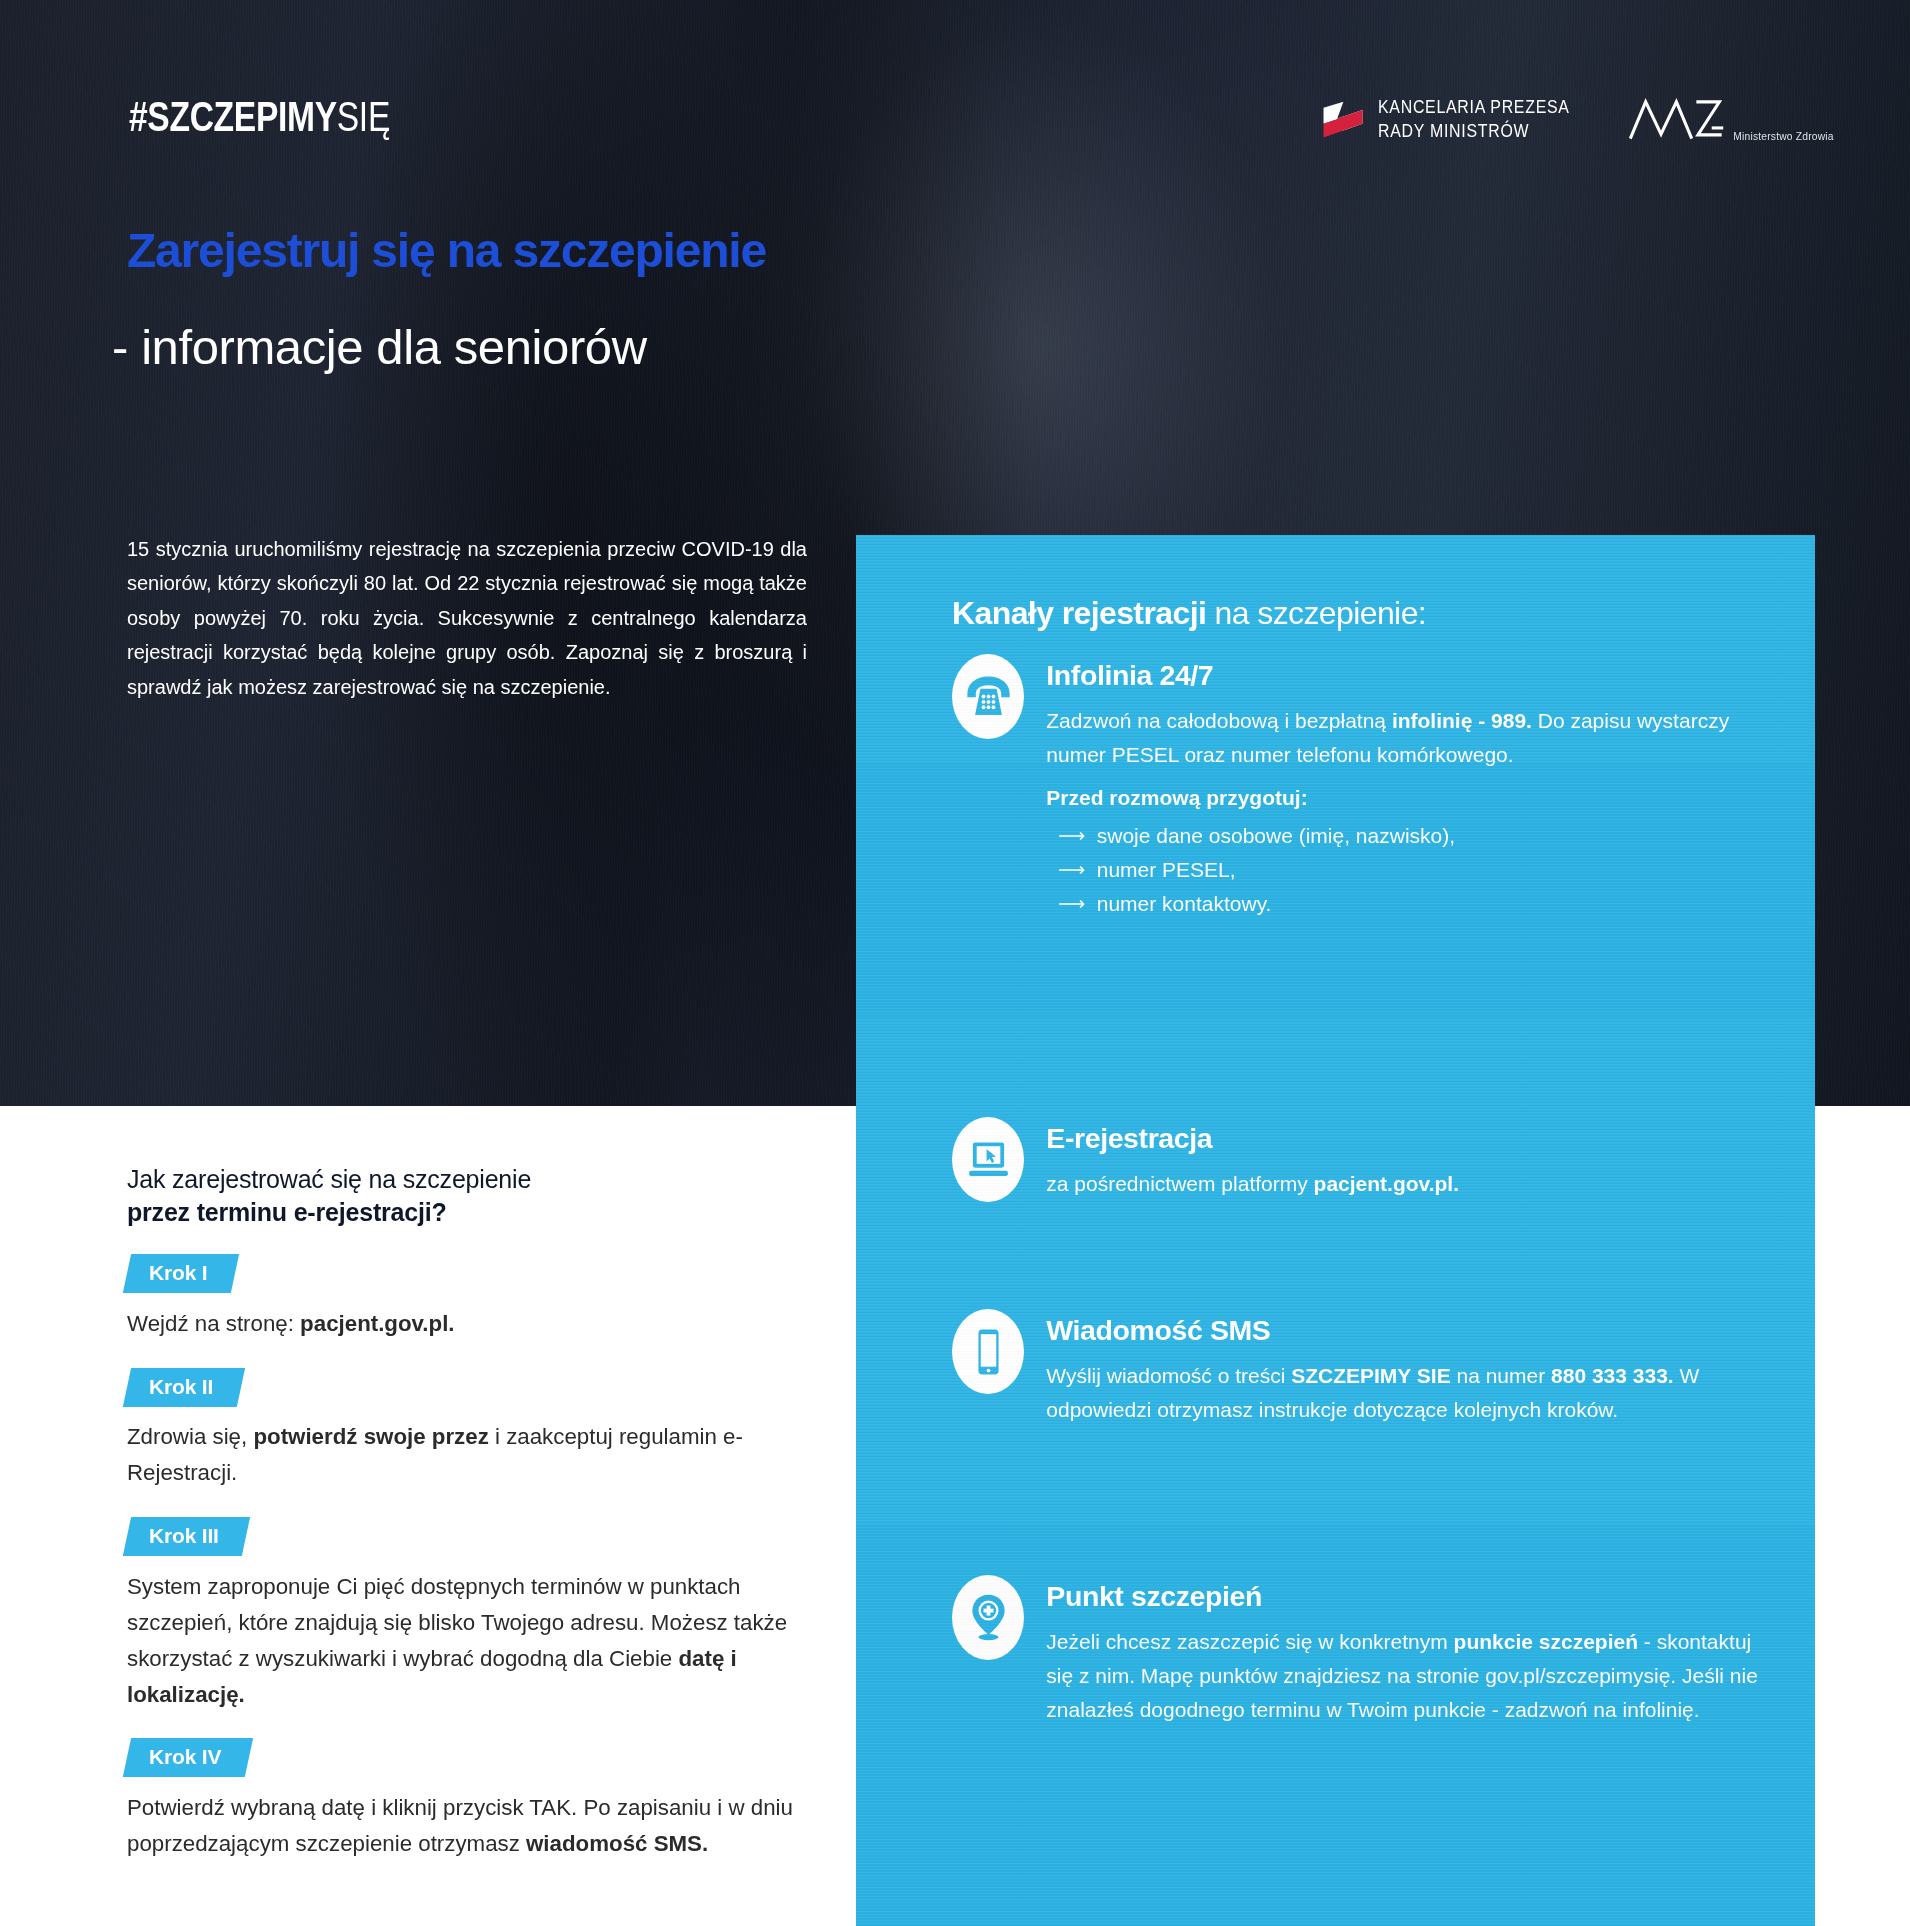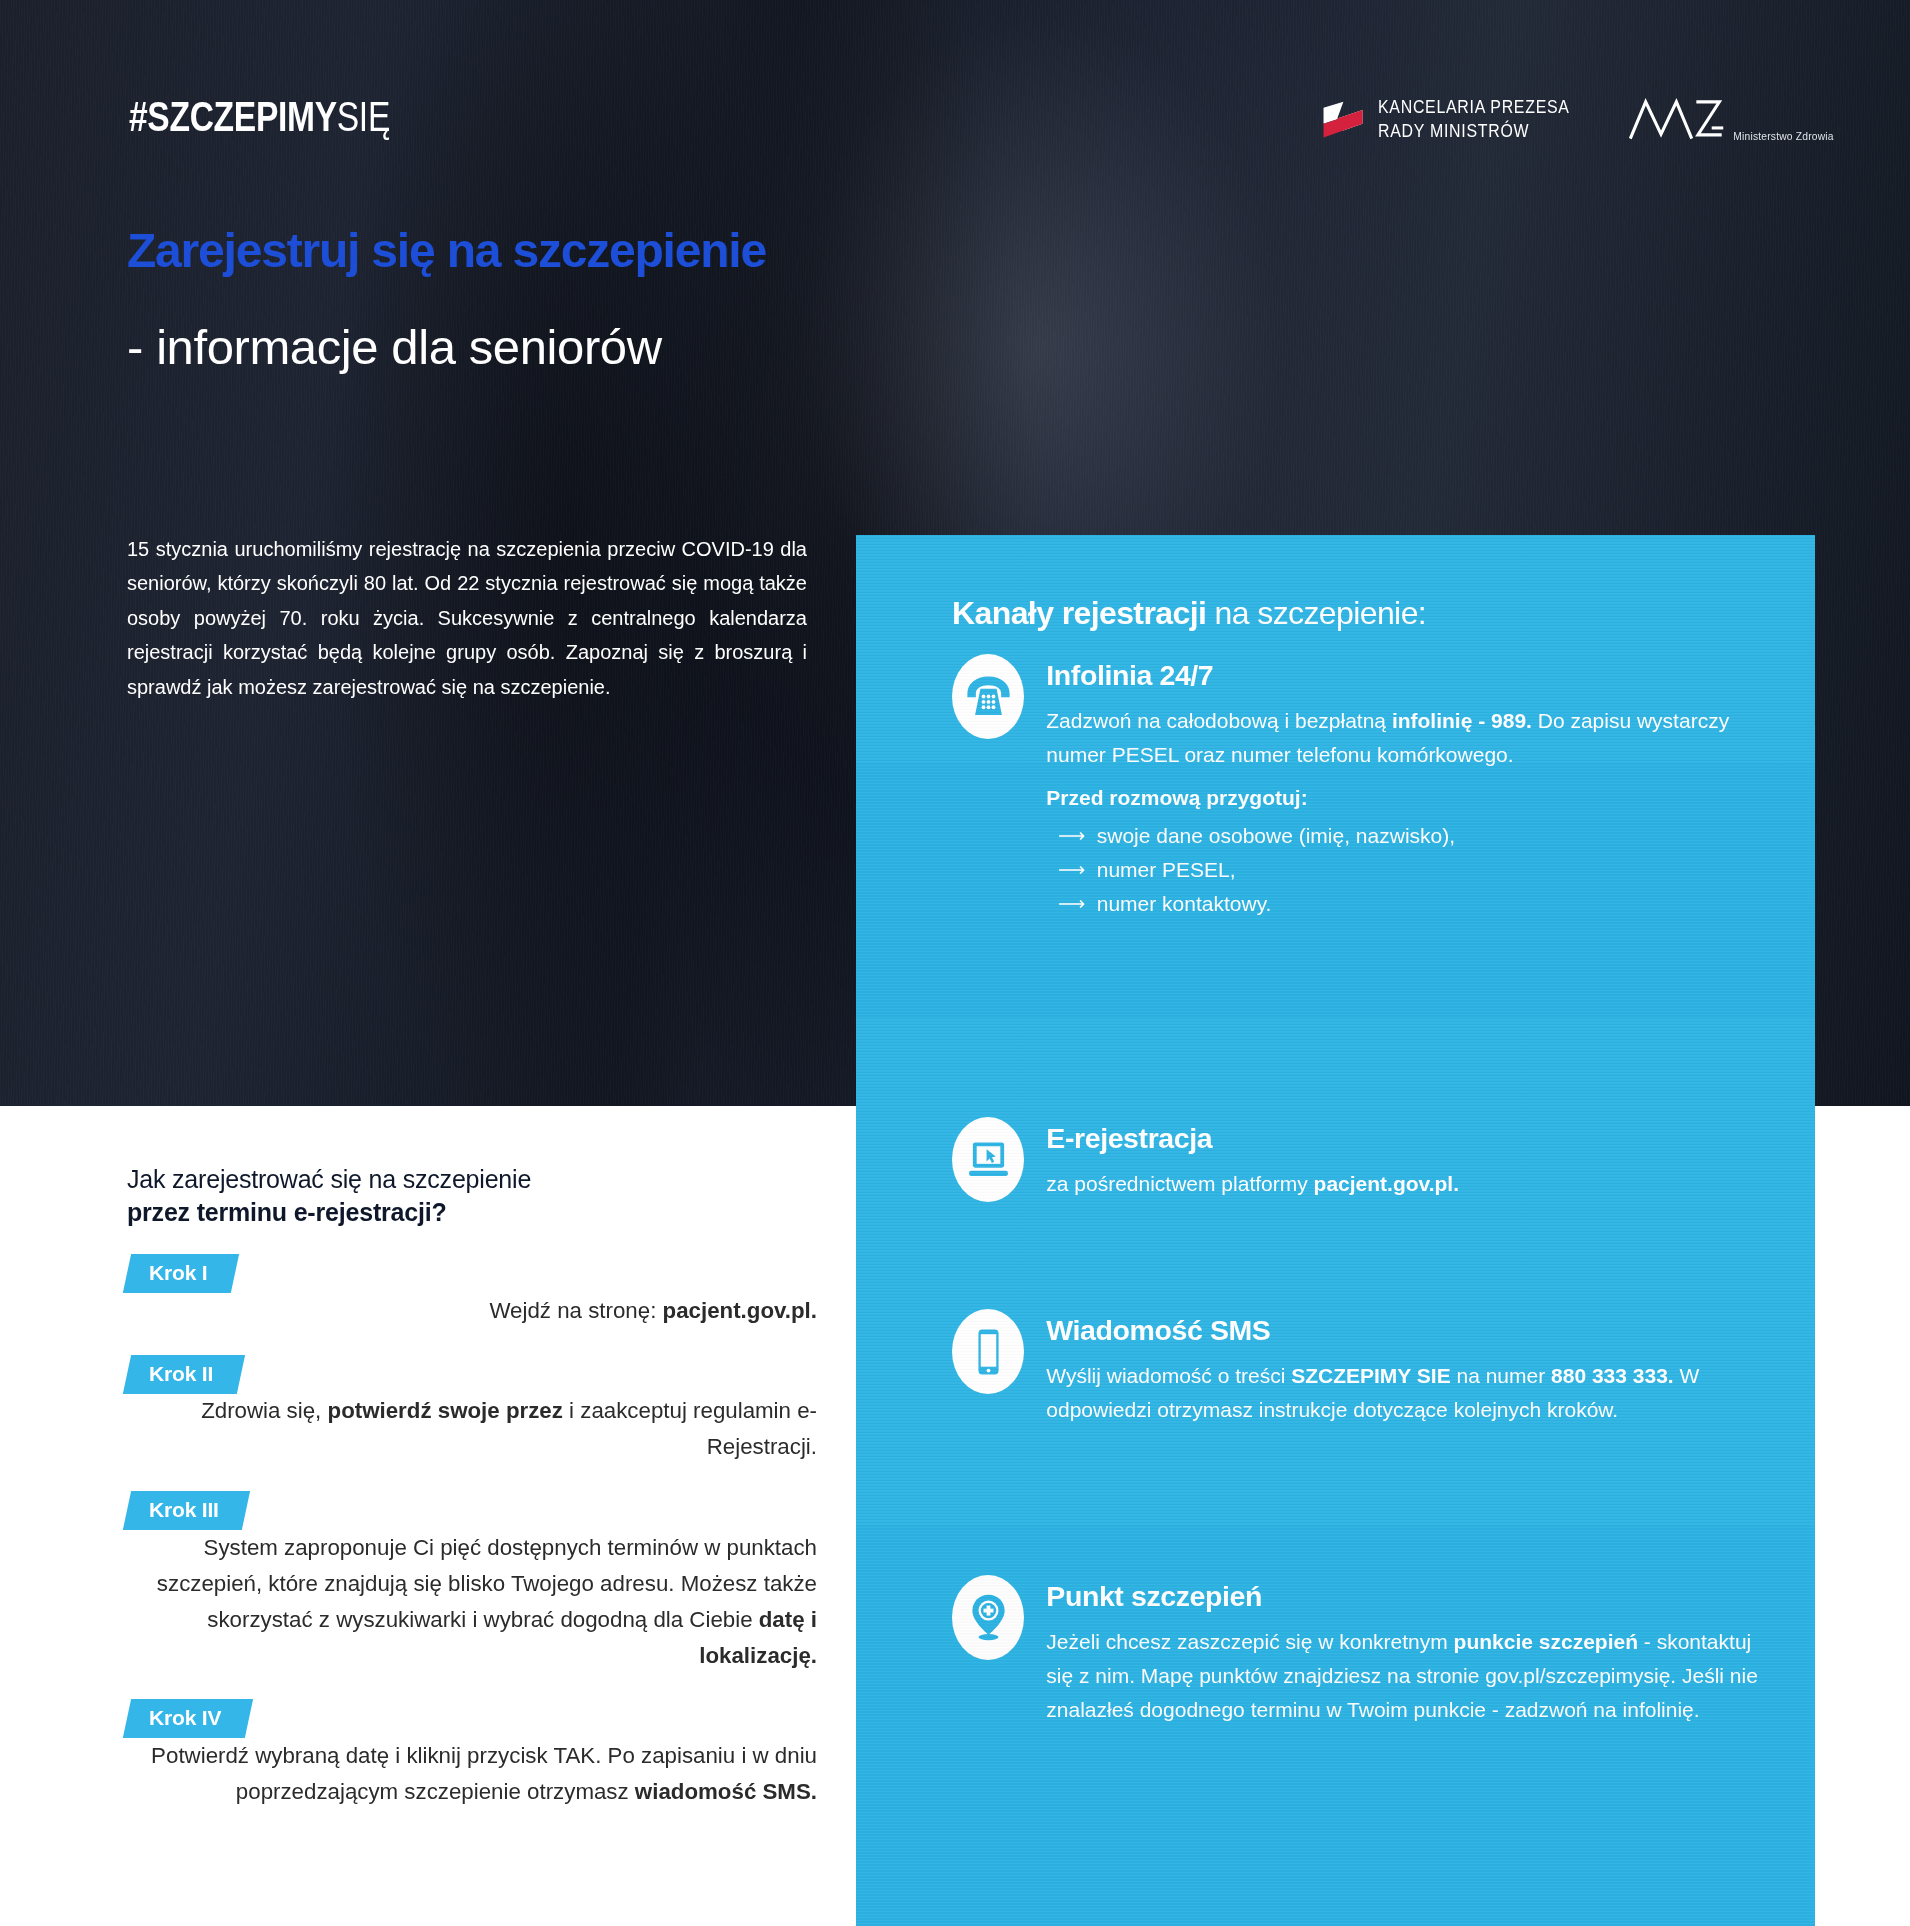--- a/index.html
+++ b/index.html
@@ -97,21 +97,21 @@
     color: #1d4ed8;
     font-size: 48px;
     font-weight: 700;
     letter-spacing: -1.2px;
     line-height: 1;
     white-space: nowrap;
     z-index: 5;
   }
   .title-sub {
     position: absolute;
-    left: 127px; top: 323px;
+    left: 112px; top: 323px;
     color: #ffffff;
     font-size: 49px;
     font-weight: 300;
     letter-spacing: -0.4px;
     line-height: 1;
     white-space: nowrap;
     z-index: 5;
   }
 
   
@@ -222,25 +222,25 @@
     color: #ffffff;
     font-size: 21px;
     font-weight: 700;
     letter-spacing: -0.2px;
     transform: skewX(-12deg);
     font-family: "Liberation Sans Narrow", "Liberation Sans", sans-serif;
   }
   .step-tag span { display:inline-block; transform: skewX(12deg); }
 
   .step-text {
+    margin-top: 13px;
     color: #2b2b2b;
     font-size: 22.3px;
     font-weight: 300;
     line-height: 1.62;
-    text-align: right;
   }
   .step-text b { font-weight: 700; }
 </style>
 </head>
 <body>
 
 <div id="poster">
 
   <div class="header-band"></div>
 

